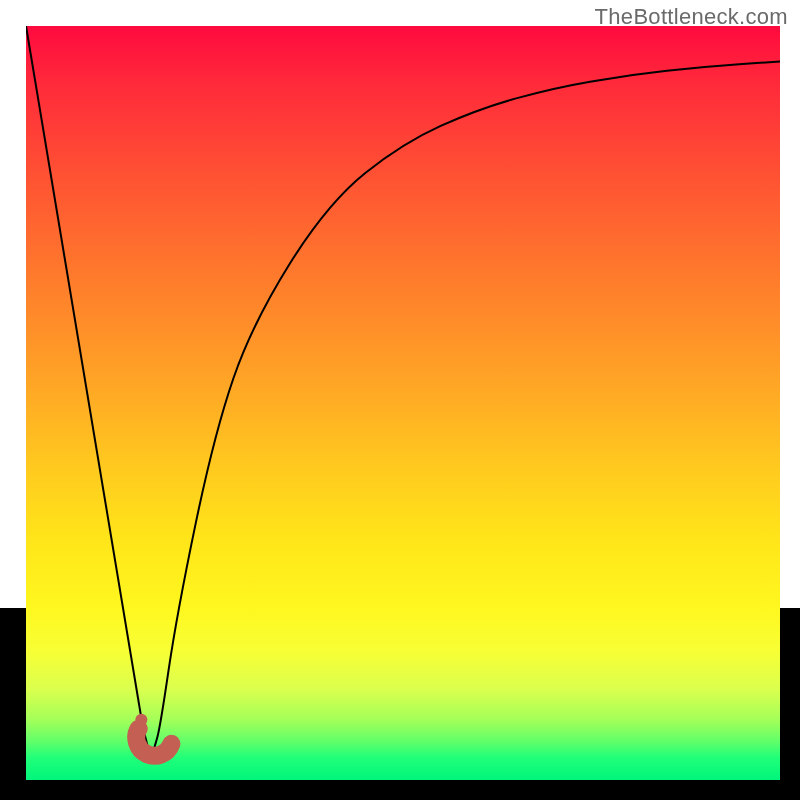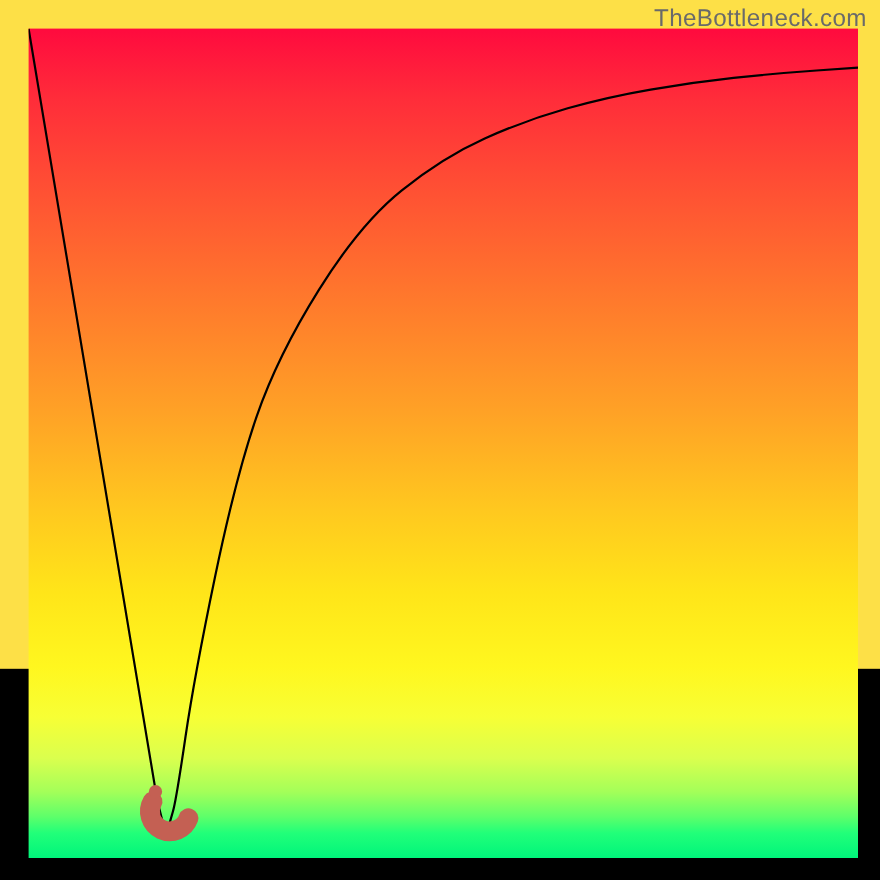--- a/index.html
+++ b/index.html
@@ -7,21 +7,21 @@
     padding: 0;
     width: 800px;
     height: 800px;
     background: #000;
     overflow: hidden;
   }
   .outer {
     position: relative;
     width: 800px;
     height: 608px;
-    background: #fde047;
+    background: #ffffff;
   }
   .watermark {
     position: absolute;
     top: 4px;
     right: 12px;
     font-family: Arial, Helvetica, sans-serif;
     font-size: 22px;
     font-weight: 400;
     color: #6a6a6a;
     letter-spacing: 0.3px;

